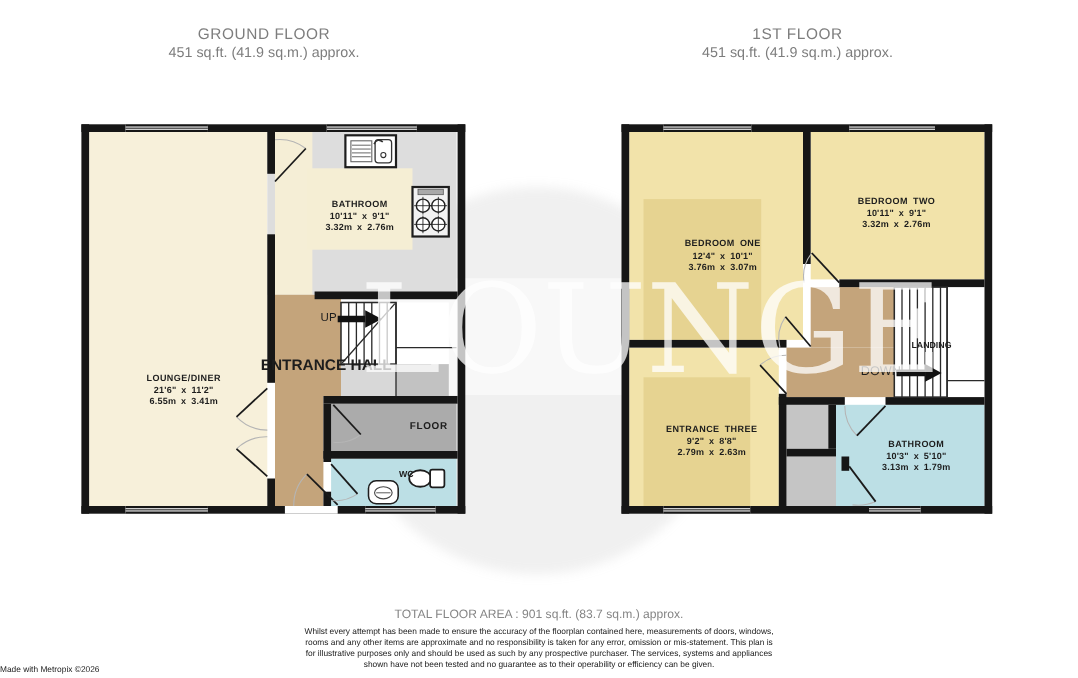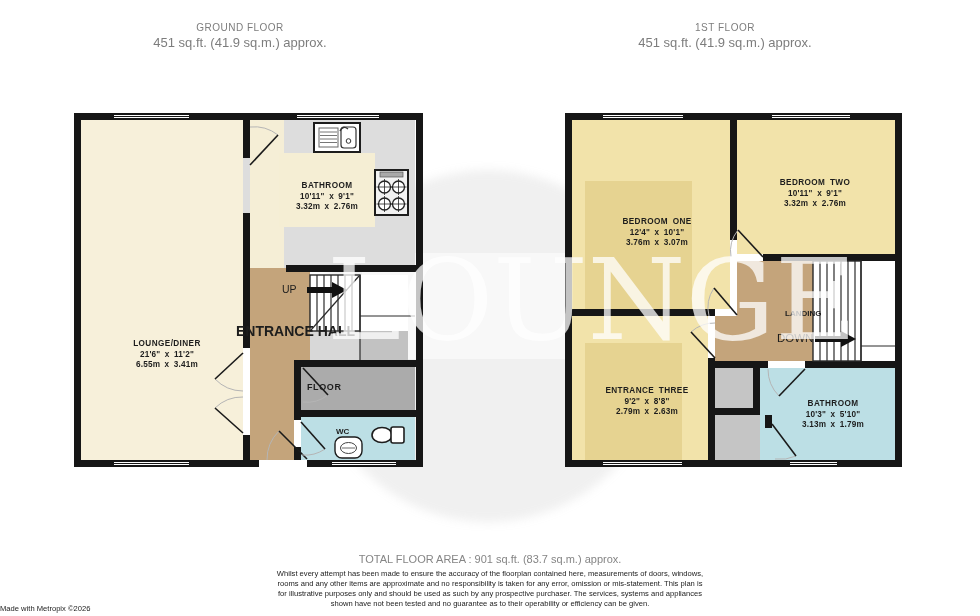--- a/index.html
+++ b/index.html
@@ -1,29 +1,29 @@
 <!DOCTYPE html>
 <html><head>
 <meta charset="utf-8">
 <style>
   html,body{margin:0;padding:0;background:#ffffff;}
   .page{position:relative;width:980px;height:616px;background:#fff;overflow:hidden;
         font-family:"Liberation Sans",sans-serif;}
   .hdr{position:absolute;text-align:center;color:#7d7d7d;}
-  .hdr .t1{font-size:10px;letter-spacing:.5px;}
+  .hdr .t1{font-size:14px;letter-spacing:.5px;}
   .hdr .t2{font-size:13px;margin-top:2px;}
   .plan{position:absolute;}
   .room{position:absolute;}
   .wall{position:absolute;background:#161616;}
   .win{position:absolute;background:#fff;border-top:2px solid #161616;border-bottom:2px solid #161616;box-sizing:border-box;}
   .win i{display:block;height:1.4px;background:#161616;margin-top:1.1px;}
   .rlabel{position:absolute;text-align:center;font-weight:bold;color:#1d1d1d;
           font-size:8.2px;line-height:1.3;letter-spacing:.2px;word-spacing:2px;z-index:8;}
   .rlabel .nm{letter-spacing:.4px;}
-  .small-label{position:absolute;font-weight:bold;color:#1d1d1d;z-index:8;text-align:left;}
+  .small-label{position:absolute;font-weight:bold;color:#1d1d1d;z-index:8;text-align:right;}
   .svgov{position:absolute;left:0;top:0;z-index:6;}
   .wm-circle{position:absolute;left:312px;top:170px;width:352px;height:352px;border-radius:50%;
              background:rgba(148,148,148,.14);filter:blur(5px);z-index:0;}
   .wm-band{position:absolute;left:362px;top:253px;width:300px;height:106px;border-radius:16px;
            background:rgba(255,255,255,.55);z-index:0;}
   .wm-text{position:absolute;left:327px;top:244px;width:360px;font-family:"DejaVu Serif",serif;
            font-size:112px;line-height:1;color:rgba(255,255,255,.75);z-index:9;pointer-events:none;}
   .footer-total{position:absolute;left:0;top:553px;width:980px;text-align:center;
                 color:#858585;font-size:11px;}
   .footer-disc{position:absolute;left:275px;top:569px;width:430px;text-align:center;

